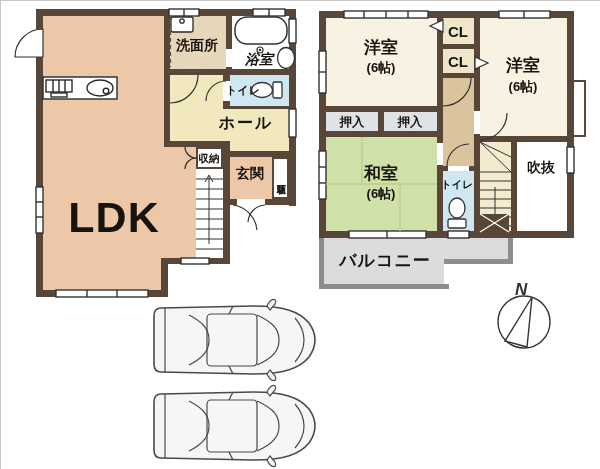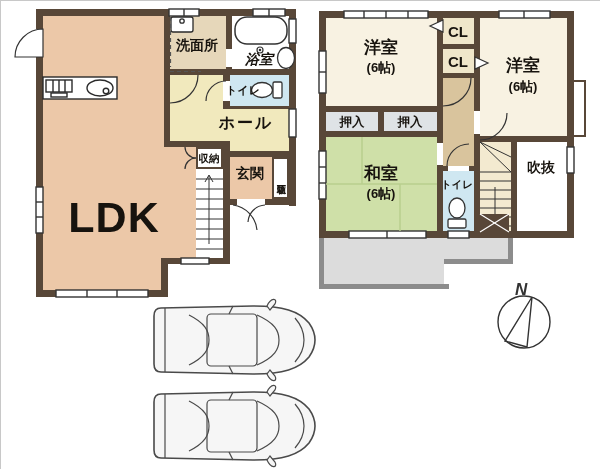--- a/index.html
+++ b/index.html
@@ -270,13 +270,14 @@
   <div class="lbl" style="left:457px;top:30px;font-size:15px;">CL</div>
   <div class="lbl" style="left:457px;top:60px;font-size:15px;">CL</div>
   <div class="lbl" style="left:522px;top:64px;font-size:17px;">洋室</div>
   <div class="lbl" style="left:522px;top:85px;font-size:13px;">(6帖)</div>
   <div class="lbl" style="left:351px;top:121px;font-size:12.5px;">押入</div>
   <div class="lbl" style="left:409px;top:121px;font-size:12.5px;">押入</div>
   <div class="lbl" style="left:380px;top:172px;font-size:17px;">和室</div>
   <div class="lbl" style="left:380px;top:192px;font-size:13px;">(6帖)</div>
   <div class="lbl" style="left:456px;top:183px;font-size:10.5px;">トイレ</div>
   <div class="lbl" style="left:540px;top:166px;font-size:14px;">吹抜</div>
+  <div class="lbl" style="left:384px;top:259px;font-size:17px;letter-spacing:1px;">バルコニー</div>
 </div>
 
 </body></html>

